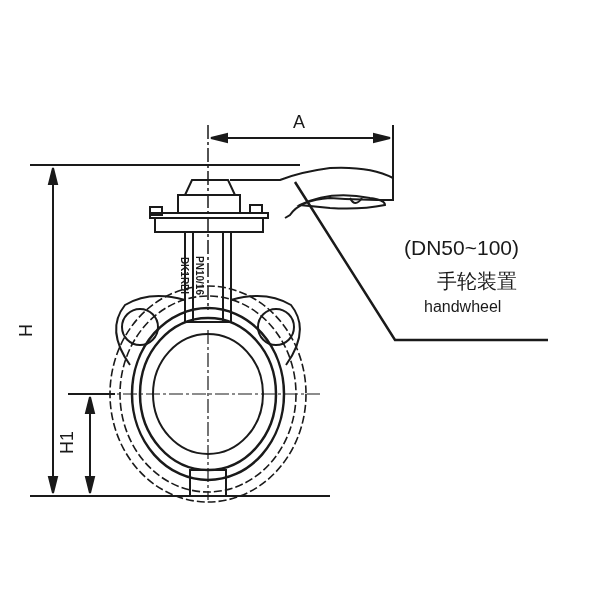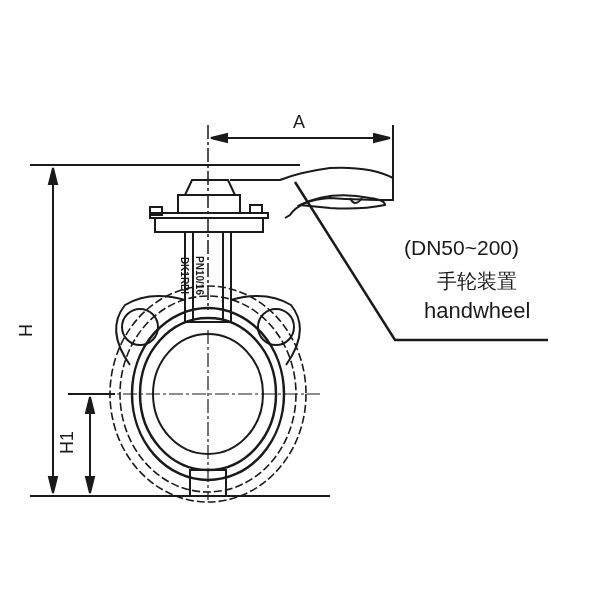--- a/index.html
+++ b/index.html
@@ -63,19 +63,19 @@
     <line x1="208" y1="330" x2="208" y2="500" stroke-width="1.2" stroke-dasharray="14,3,3,3"></line>
 
     <polyline points="295,182 395,340 548,340" stroke-width="2.5"></polyline>
   </g>
 </svg>
 
 <div class="lbl" style="left:293px;top:112px;font-size:18px;">A</div>
 <div class="lbl" style="left:20px;top:320px;font-size:18px;transform:rotate(-90deg);">H</div>
 <div class="lbl" style="left:56px;top:432px;font-size:18px;transform:rotate(-90deg);">H1</div>
 
-<div class="lbl" style="left:404px;top:236px;font-size:21px;">(DN50~200)</div>
+<div class="lbl" style="left:404px;top:236px;font-size:21px;">(DN50~100)</div>
 <div class="lbl" style="left:437px;top:268px;font-size:20px;text-align:center;">手轮装置</div>
-<div class="lbl" style="left:424px;top:298px;font-size:22px;">handwheel</div>
+<div class="lbl" style="left:424px;top:298px;font-size:16px;">handwheel</div>
 
 <div class="lbl" style="left:166px;top:270px;font-size:10px;transform:rotate(90deg);font-weight:bold;">DK1RBI</div>
 <div class="lbl" style="left:180px;top:270px;font-size:10px;transform:rotate(90deg);font-weight:bold;">PN10/16</div>
 </div>
 
 </body></html>

